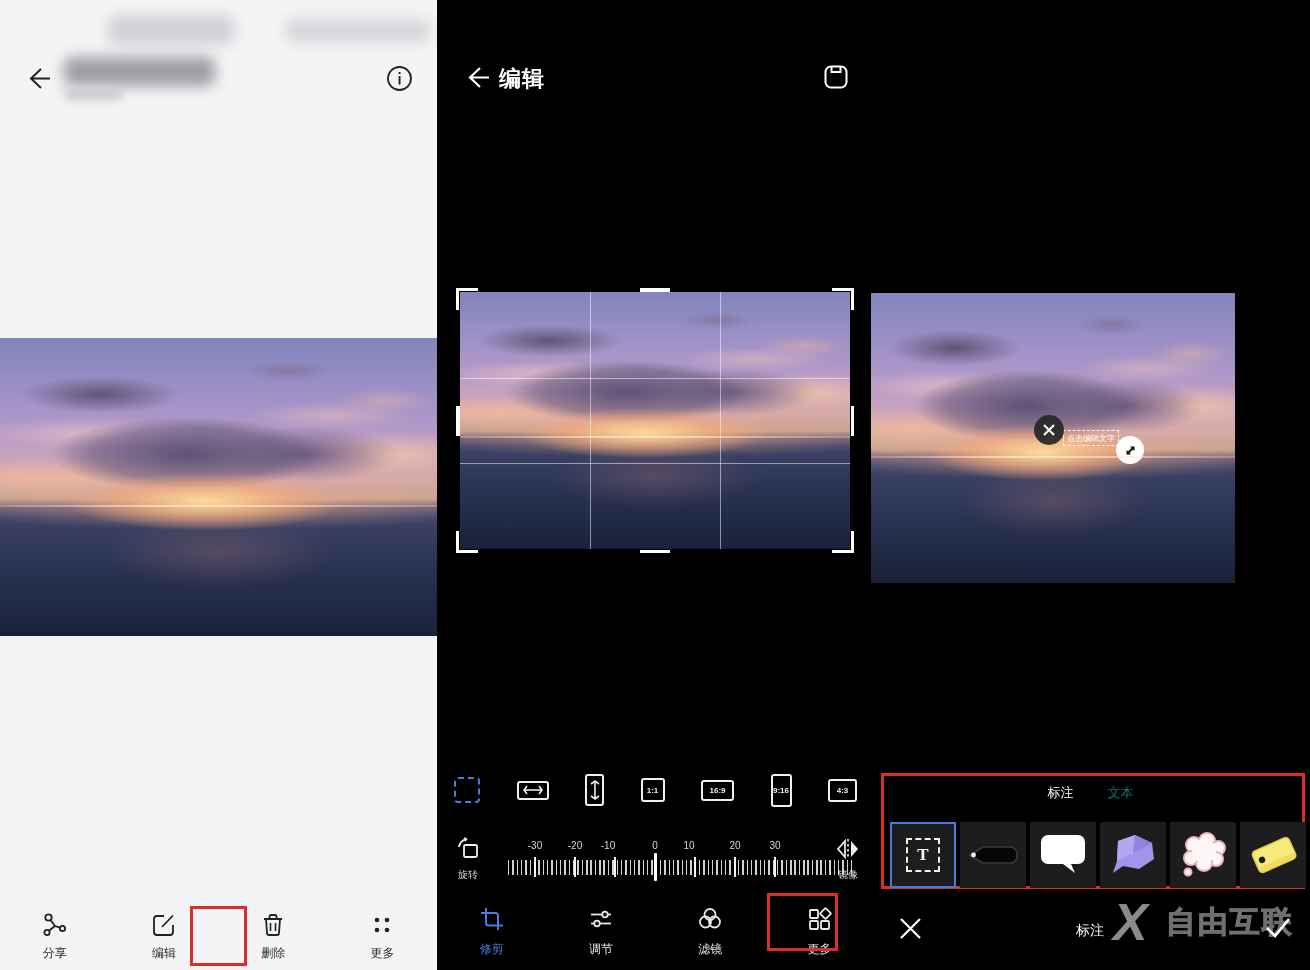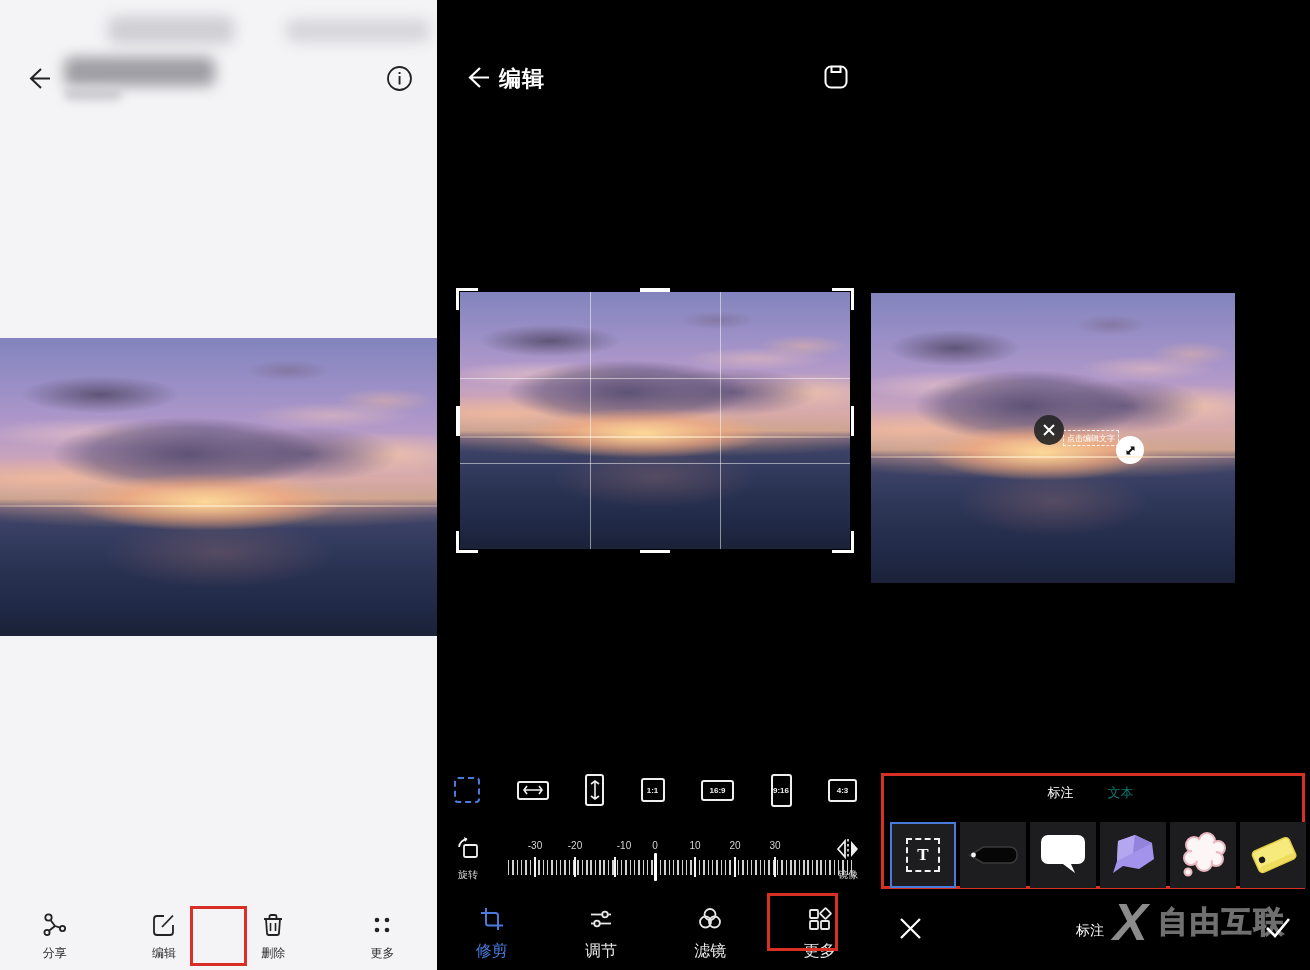--- a/index.html
+++ b/index.html
@@ -74,21 +74,21 @@
   .ruler-wrap { position:absolute; left:71px; top:840px; width:347px; height:48px; }
   .ruler-lbl { position:absolute; top:0; transform:translateX(-50%); font-size:10px; color:#d5d5d5; }
   .ruler-ticks { position:absolute; left:0; top:20px; width:347px; height:15px;
     background:repeating-linear-gradient(90deg, rgba(245,245,245,.85) 0 1.4px, transparent 1.4px 4.34px); }
   .ruler-major { position:absolute; top:17px; width:2px; height:20px; background:#f5f5f5; }
   .ruler-indicator { position:absolute; top:13px; width:3px; height:28px; background:#fff; border-radius:1px; }
 
   .mp-tabs { position:absolute; left:0; top:898px; width:437px; height:62px; display:flex; }
   .mp-tab { flex:1 1 0; display:flex; flex-direction:column; align-items:center; gap:5px; padding-top:8px; cursor:pointer; }
   .mp-tab svg { width:26px; height:26px; }
-  .mp-tab .lbl { font-size:16px; color:#e8e8e8; }
+  .mp-tab .lbl { font-size:12px; color:#e8e8e8; }
   .mp-tab.active .lbl { color:#4a7bdc; }
 
   
   .anno-box { position:absolute; left:192px; top:137px; width:56px; height:16px;
     border:1px dashed rgba(255,255,255,.85); display:flex; align-items:center; justify-content:center; }
   .anno-box .txt { font-size:8px; color:#fff; white-space:nowrap; }
   .badge { position:absolute; border-radius:50%; display:flex; align-items:center; justify-content:center; cursor:pointer; }
   .badge.x { left:163px; top:122px; width:30px; height:30px; background:rgba(38,38,38,.92); }
   .badge.resize { left:245px; top:143px; width:28px; height:28px; background:#fff; }
 
@@ -99,21 +99,21 @@
   .tiles { position:absolute; left:19px; top:822px; display:flex; gap:4px; }
   .tile { width:66px; height:66px; background:#1d1d1f; display:flex; align-items:center; justify-content:center; cursor:pointer; }
   .tile.selected { outline:2.5px solid #4a7bdc; outline-offset:-2.5px; }
   .t-textbox { width:34px; height:34px; border:2px dashed #f0f0f0; display:flex; align-items:center; justify-content:center;
     color:#fff; font-size:17px; font-weight:bold; font-family:"Liberation Serif","DejaVu Serif",serif; }
 
   .rp-bottombar { position:absolute; left:0; top:900px; width:439px; height:60px; }
   .rp-anno-lbl { position:absolute; left:219px; top:22px; transform:translateX(-50%); font-size:14px; color:#fff; }
   .watermark { position:absolute; left:242px; top:-4px; display:flex; align-items:center; color:#8b8b8b; z-index:4; }
   .wm-x { font-size:52px; font-weight:bold; font-style:italic; line-height:1; letter-spacing:-2px; }
-  .wm-text { font-size:30px; font-weight:bold; letter-spacing:2px; margin-left:12px; -webkit-text-stroke:1px #6f6f6f; }
+  .wm-text { font-size:30px; font-weight:bold; letter-spacing:2px; margin-left:20px; -webkit-text-stroke:1px #6f6f6f; }
   .rp-check { position:absolute; left:393px; top:16px; z-index:6; cursor:pointer; }
   .rp-close { position:absolute; left:28px; top:17px; cursor:pointer; }
 </style>
 </head>
 <body>
 
 <div class="app">
 
   <div class="panel" id="panel-left">
     <div class="blur-chip" style="left:108px;top:16px;width:126px;height:28px;background:#cfcfd4;"></div>
@@ -237,23 +237,23 @@
             <rect x="8" y="9" width="13" height="12" rx="1.5" stroke="#f0f0f0" stroke-width="1.8" fill="none"></rect>
             <path d="M3 11 A 9 9 0 0 1 11 3" stroke="#f0f0f0" stroke-width="1.8" fill="none"></path>
             <path d="M8 1 L11.5 3 L9 6 Z" fill="#f0f0f0"></path>
           </svg></span>
       <span class="lbl">旋转</span>
     </div>
 
     <div class="ruler-wrap">
       <span class="ruler-lbl" style="left:27px;">-30</span>
       <span class="ruler-lbl" style="left:67px;">-20</span>
-      <span class="ruler-lbl" style="left:116px;">-10</span>
+      <span class="ruler-lbl" style="left:100px;">-10</span>
       <span class="ruler-lbl" style="left:147px;">0</span>
-      <span class="ruler-lbl" style="left:187px;">10</span>
+      <span class="ruler-lbl" style="left:181px;">10</span>
       <span class="ruler-lbl" style="left:227px;">20</span>
       <span class="ruler-lbl" style="left:267px;">30</span>
       <div class="ruler-ticks"></div>
       <div class="ruler-major" style="left:26px;"></div>
       <div class="ruler-major" style="left:66px;"></div>
       <div class="ruler-major" style="left:106px;"></div>
       <div class="ruler-major" style="left:146px;"></div>
       <div class="ruler-major" style="left:186px;"></div>
       <div class="ruler-major" style="left:226px;"></div>
       <div class="ruler-major" style="left:266px;"></div>

